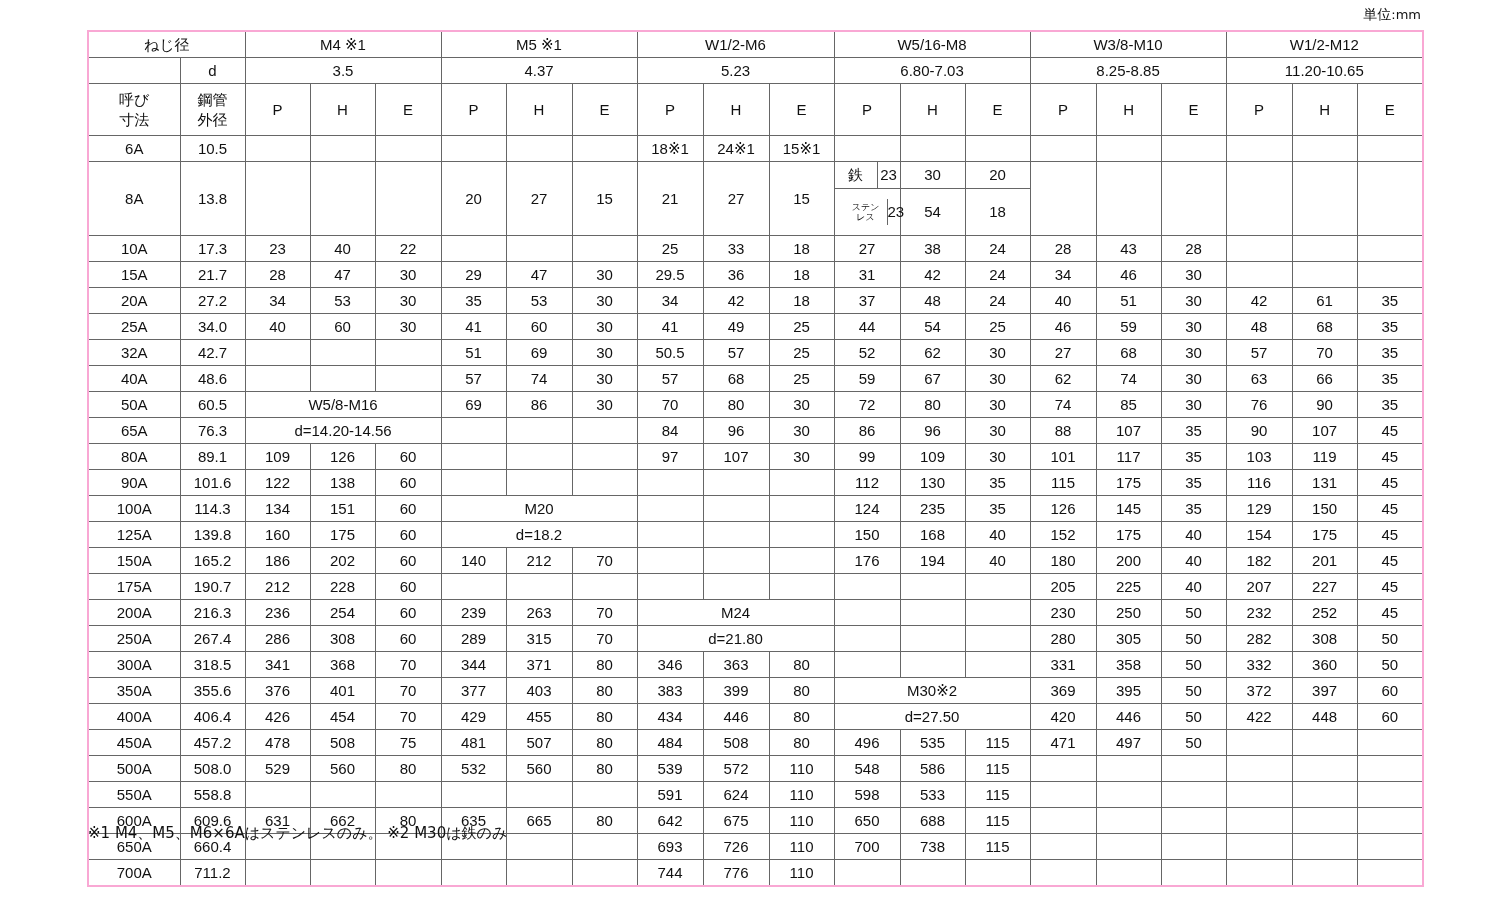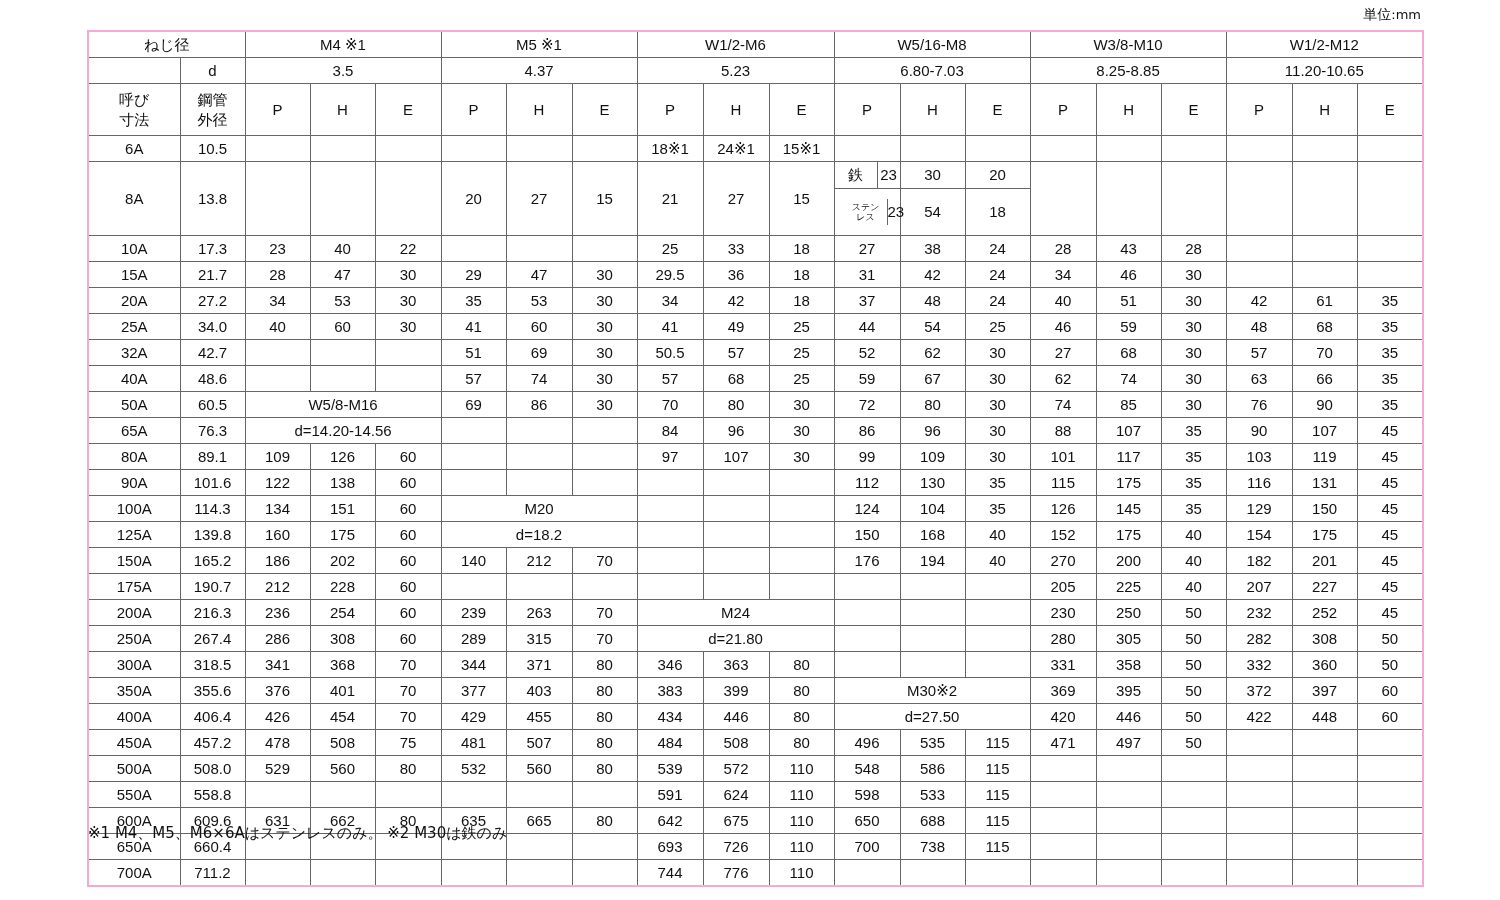--- a/index.html
+++ b/index.html
@@ -371,21 +371,21 @@
         <td>100A</td>
         <td>114.3</td>
         <td>134</td>
         <td>151</td>
         <td>60</td>
         <td colspan="3">M20</td>
         <td></td>
         <td></td>
         <td></td>
         <td>124</td>
-        <td>104</td>
+        <td>235</td>
         <td>35</td>
         <td>126</td>
         <td>145</td>
         <td>35</td>
         <td>129</td>
         <td>150</td>
         <td>45</td>
       </tr>
       <tr>
         <td>125A</td>
@@ -415,21 +415,21 @@
         <td>60</td>
         <td>140</td>
         <td>212</td>
         <td>70</td>
         <td></td>
         <td></td>
         <td></td>
         <td>176</td>
         <td>194</td>
         <td>40</td>
-        <td>270</td>
+        <td>180</td>
         <td>200</td>
         <td>40</td>
         <td>182</td>
         <td>201</td>
         <td>45</td>
       </tr>
       <tr>
         <td>175A</td>
         <td>190.7</td>
         <td>212</td>

